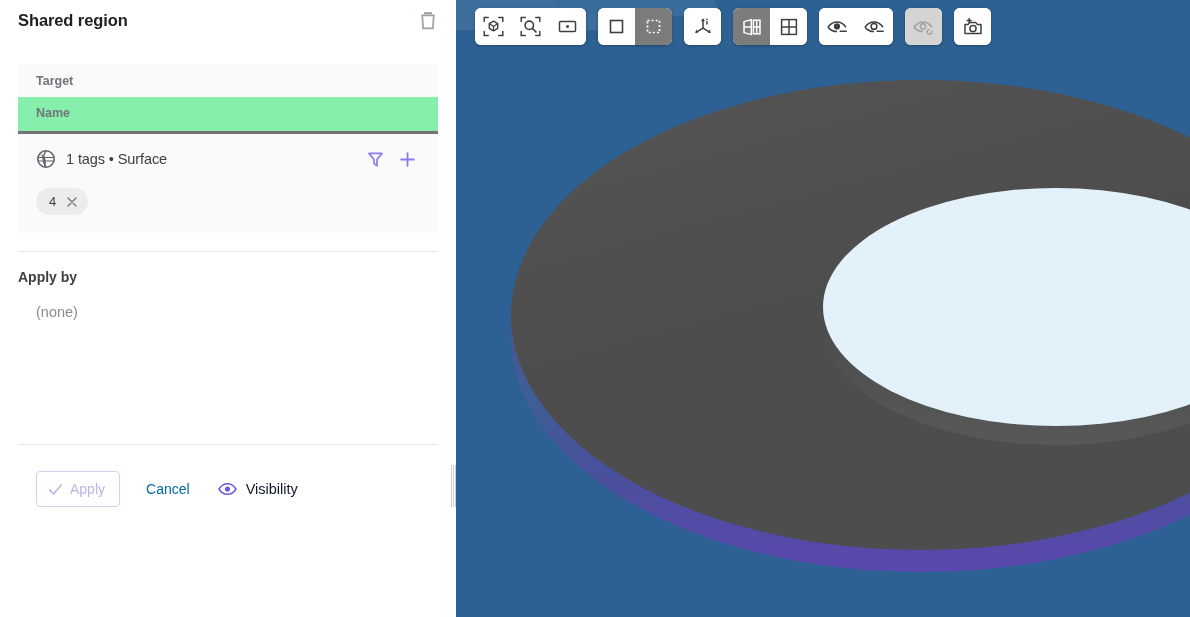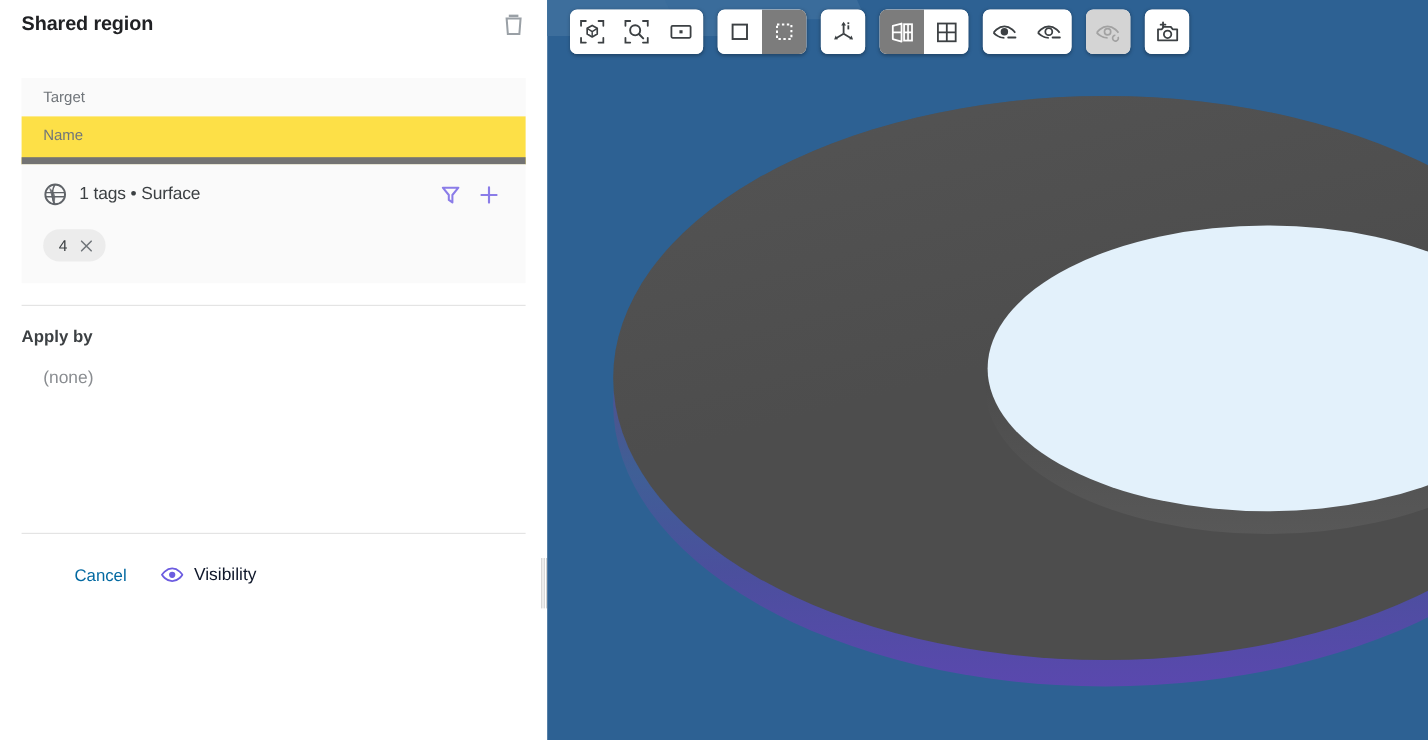--- a/index.html
+++ b/index.html
@@ -30,29 +30,30 @@
   .panel-header .spacer { flex: 1; }
   .trash-btn {
     width: 24px; height: 24px;
     display: flex; align-items: center; justify-content: center;
     cursor: pointer;
   }
 
   .form-section {
     margin: 24px 18px 0 18px;
     background: #fafafa;
+    font-weight: bold;
   }
   .target-label {
     font-size: 12.5px; color: #70757a;
     padding: 9px 0 9px 18px;
     background: #fafafa;
   }
   .name-field {
-    background: #fde047;
-    border-bottom: 6px solid #737373;
+    background: #86efac;
+    border-bottom: 3px solid #737373;
     padding: 8px 18px 9px 18px;
   }
   .name-caption { font-size: 12.5px; color: #70757a; line-height: 17px; }
   .name-value {
     font-size: 18px; color: #202124; line-height: 28px;
     letter-spacing: -0.2px;
   }
 
   .tags-block {
     background: #fafafa;
@@ -271,20 +272,28 @@
     </div>
 
     <div class="divider"></div>
 
     <div class="usedby-title">Apply by</div>
     <div class="usedby-value">(none)</div>
 
     <div class="footer-divider"></div>
 
     <div class="footer">
+      <button class="btn-apply">
+        <span>
+          <svg width="15" height="13" viewBox="0 0 15 13">
+            <path d="M1.5 6.8l4 4.2L13.4 1.8" fill="none" stroke="#bcb4e4" stroke-width="1.6" stroke-linecap="round" stroke-linejoin="round"></path>
+          </svg>
+        </span>
+        <span>Apply</span>
+      </button>
       <span class="btn-cancel">Cancel</span>
       <span class="btn-visibility">
         <span>
           <svg width="19" height="14" viewBox="0 0 19 14">
             <path d="M1 7s3.2-5.3 8.5-5.3S18 7 18 7s-3.2 5.3-8.5 5.3S1 7 1 7z" fill="none" stroke="#6c5ce0" stroke-width="1.5"></path>
             <circle cx="9.5" cy="7" r="2.6" fill="#6c5ce0"></circle>
           </svg>
         </span>
         <span>Visibility</span>
       </span>

